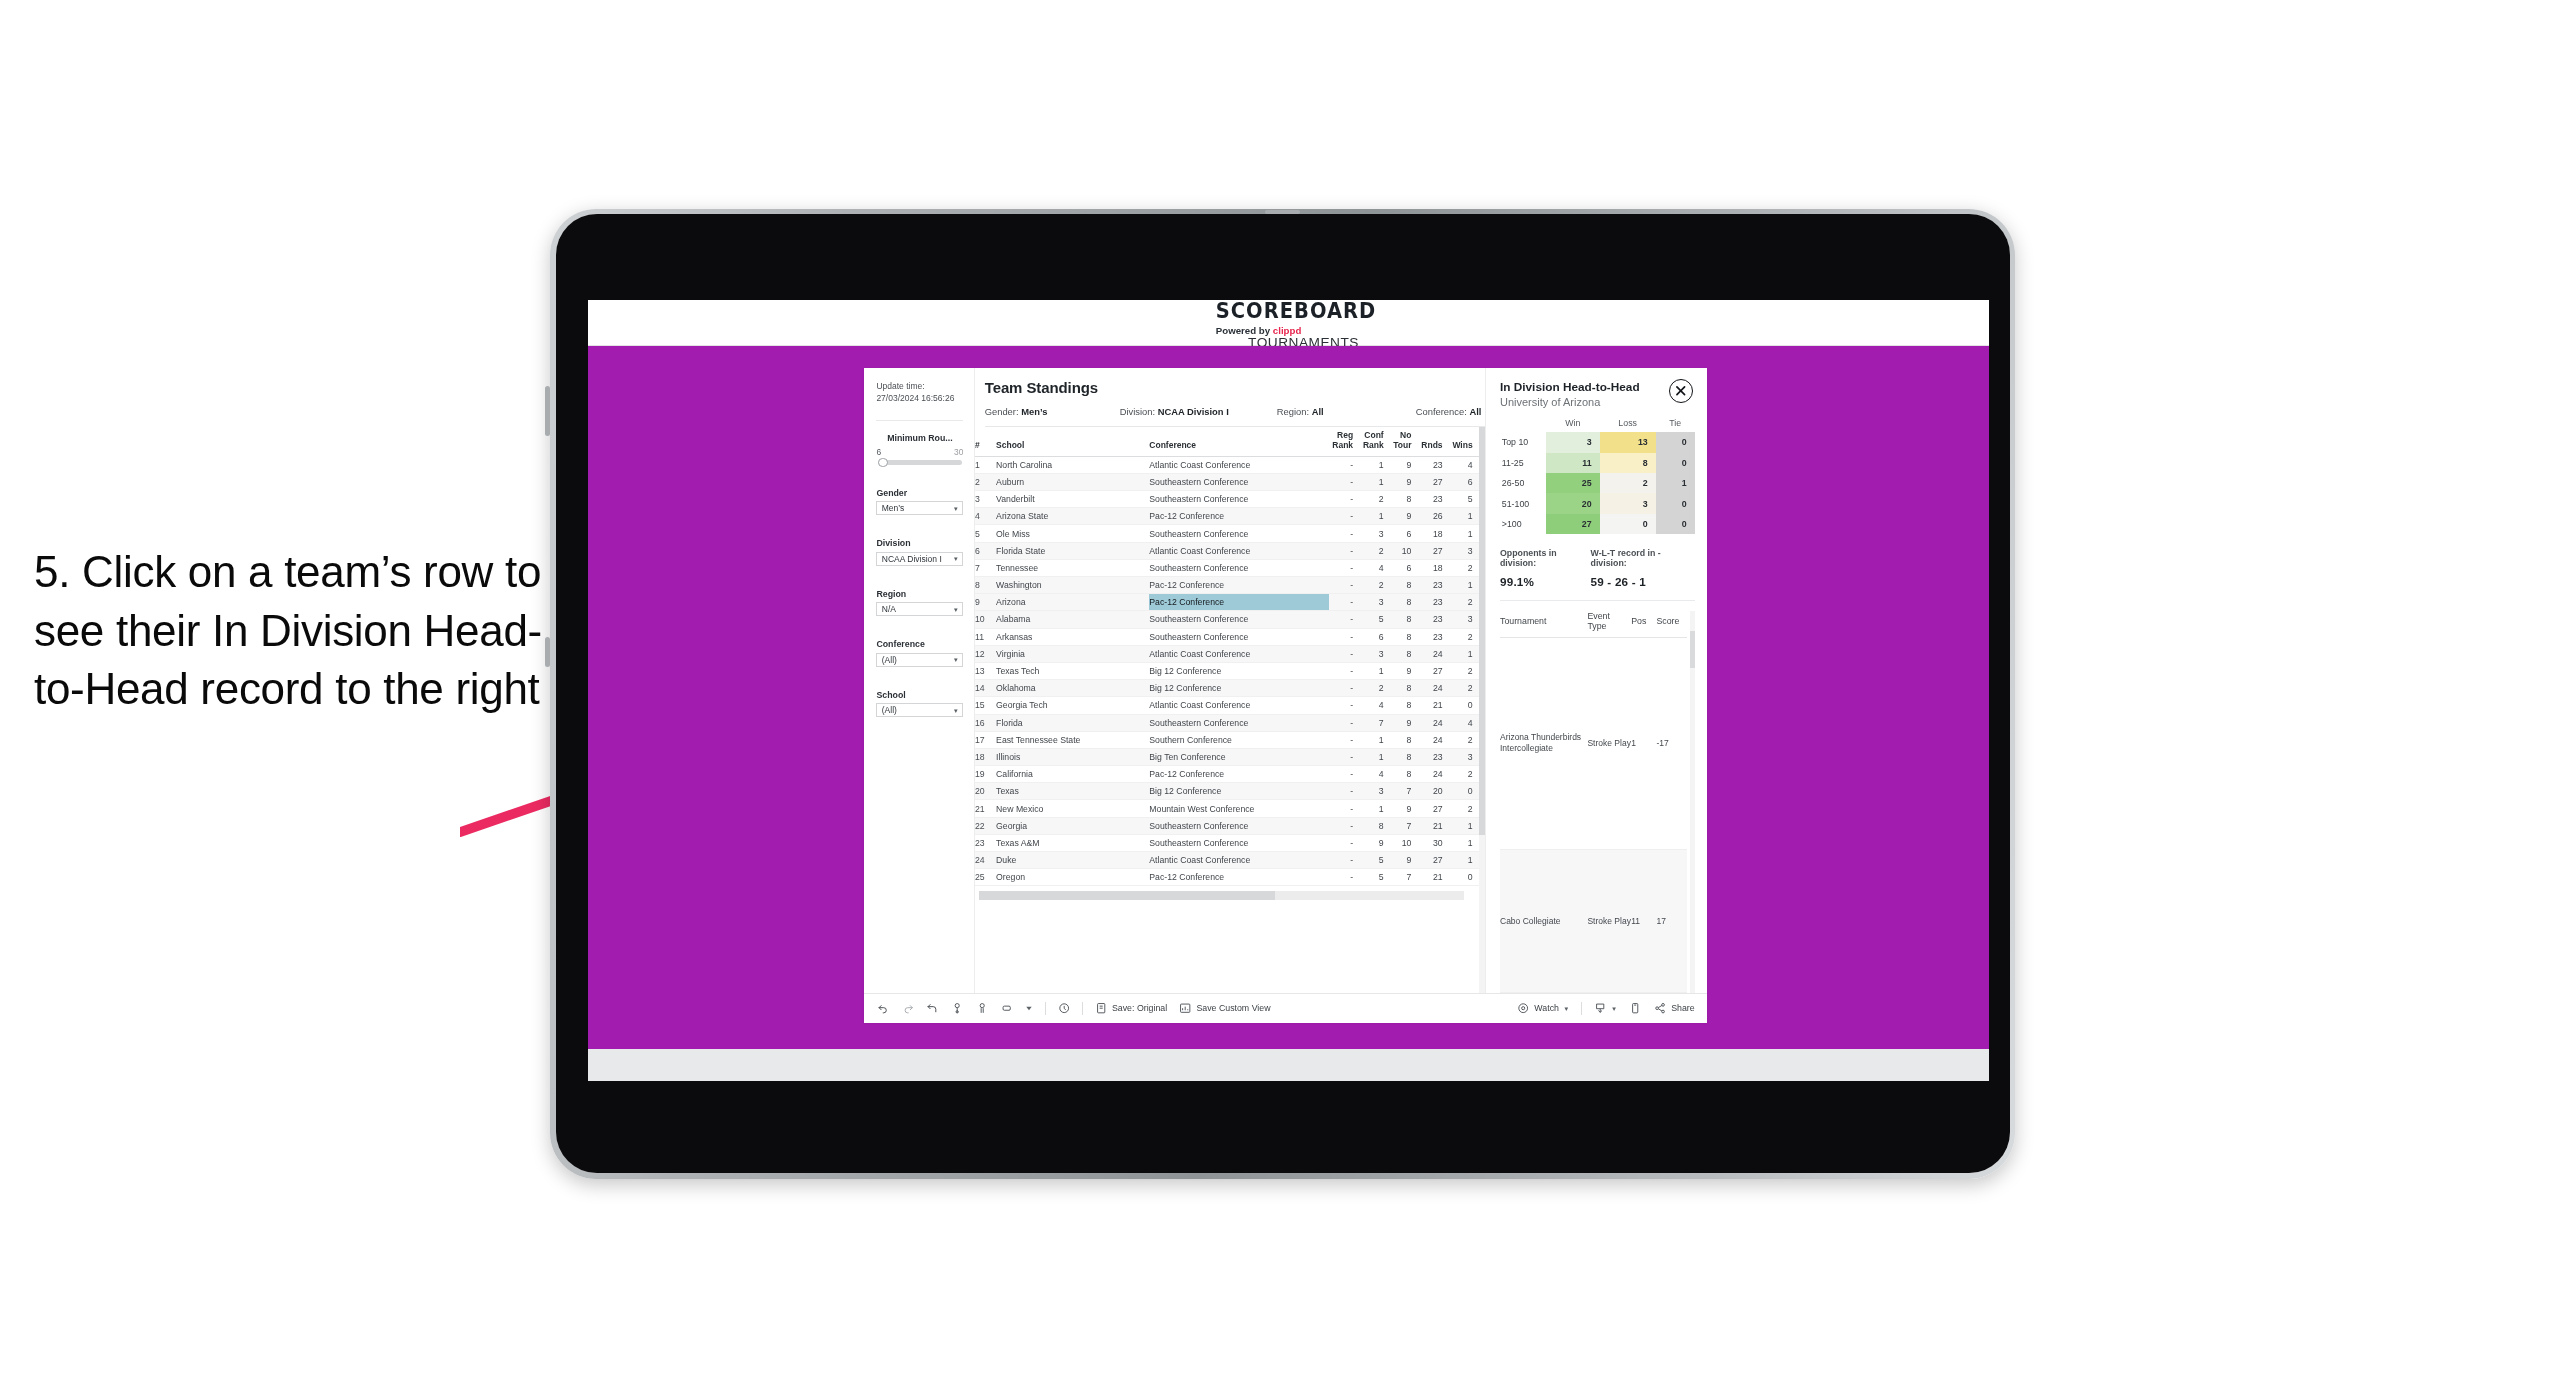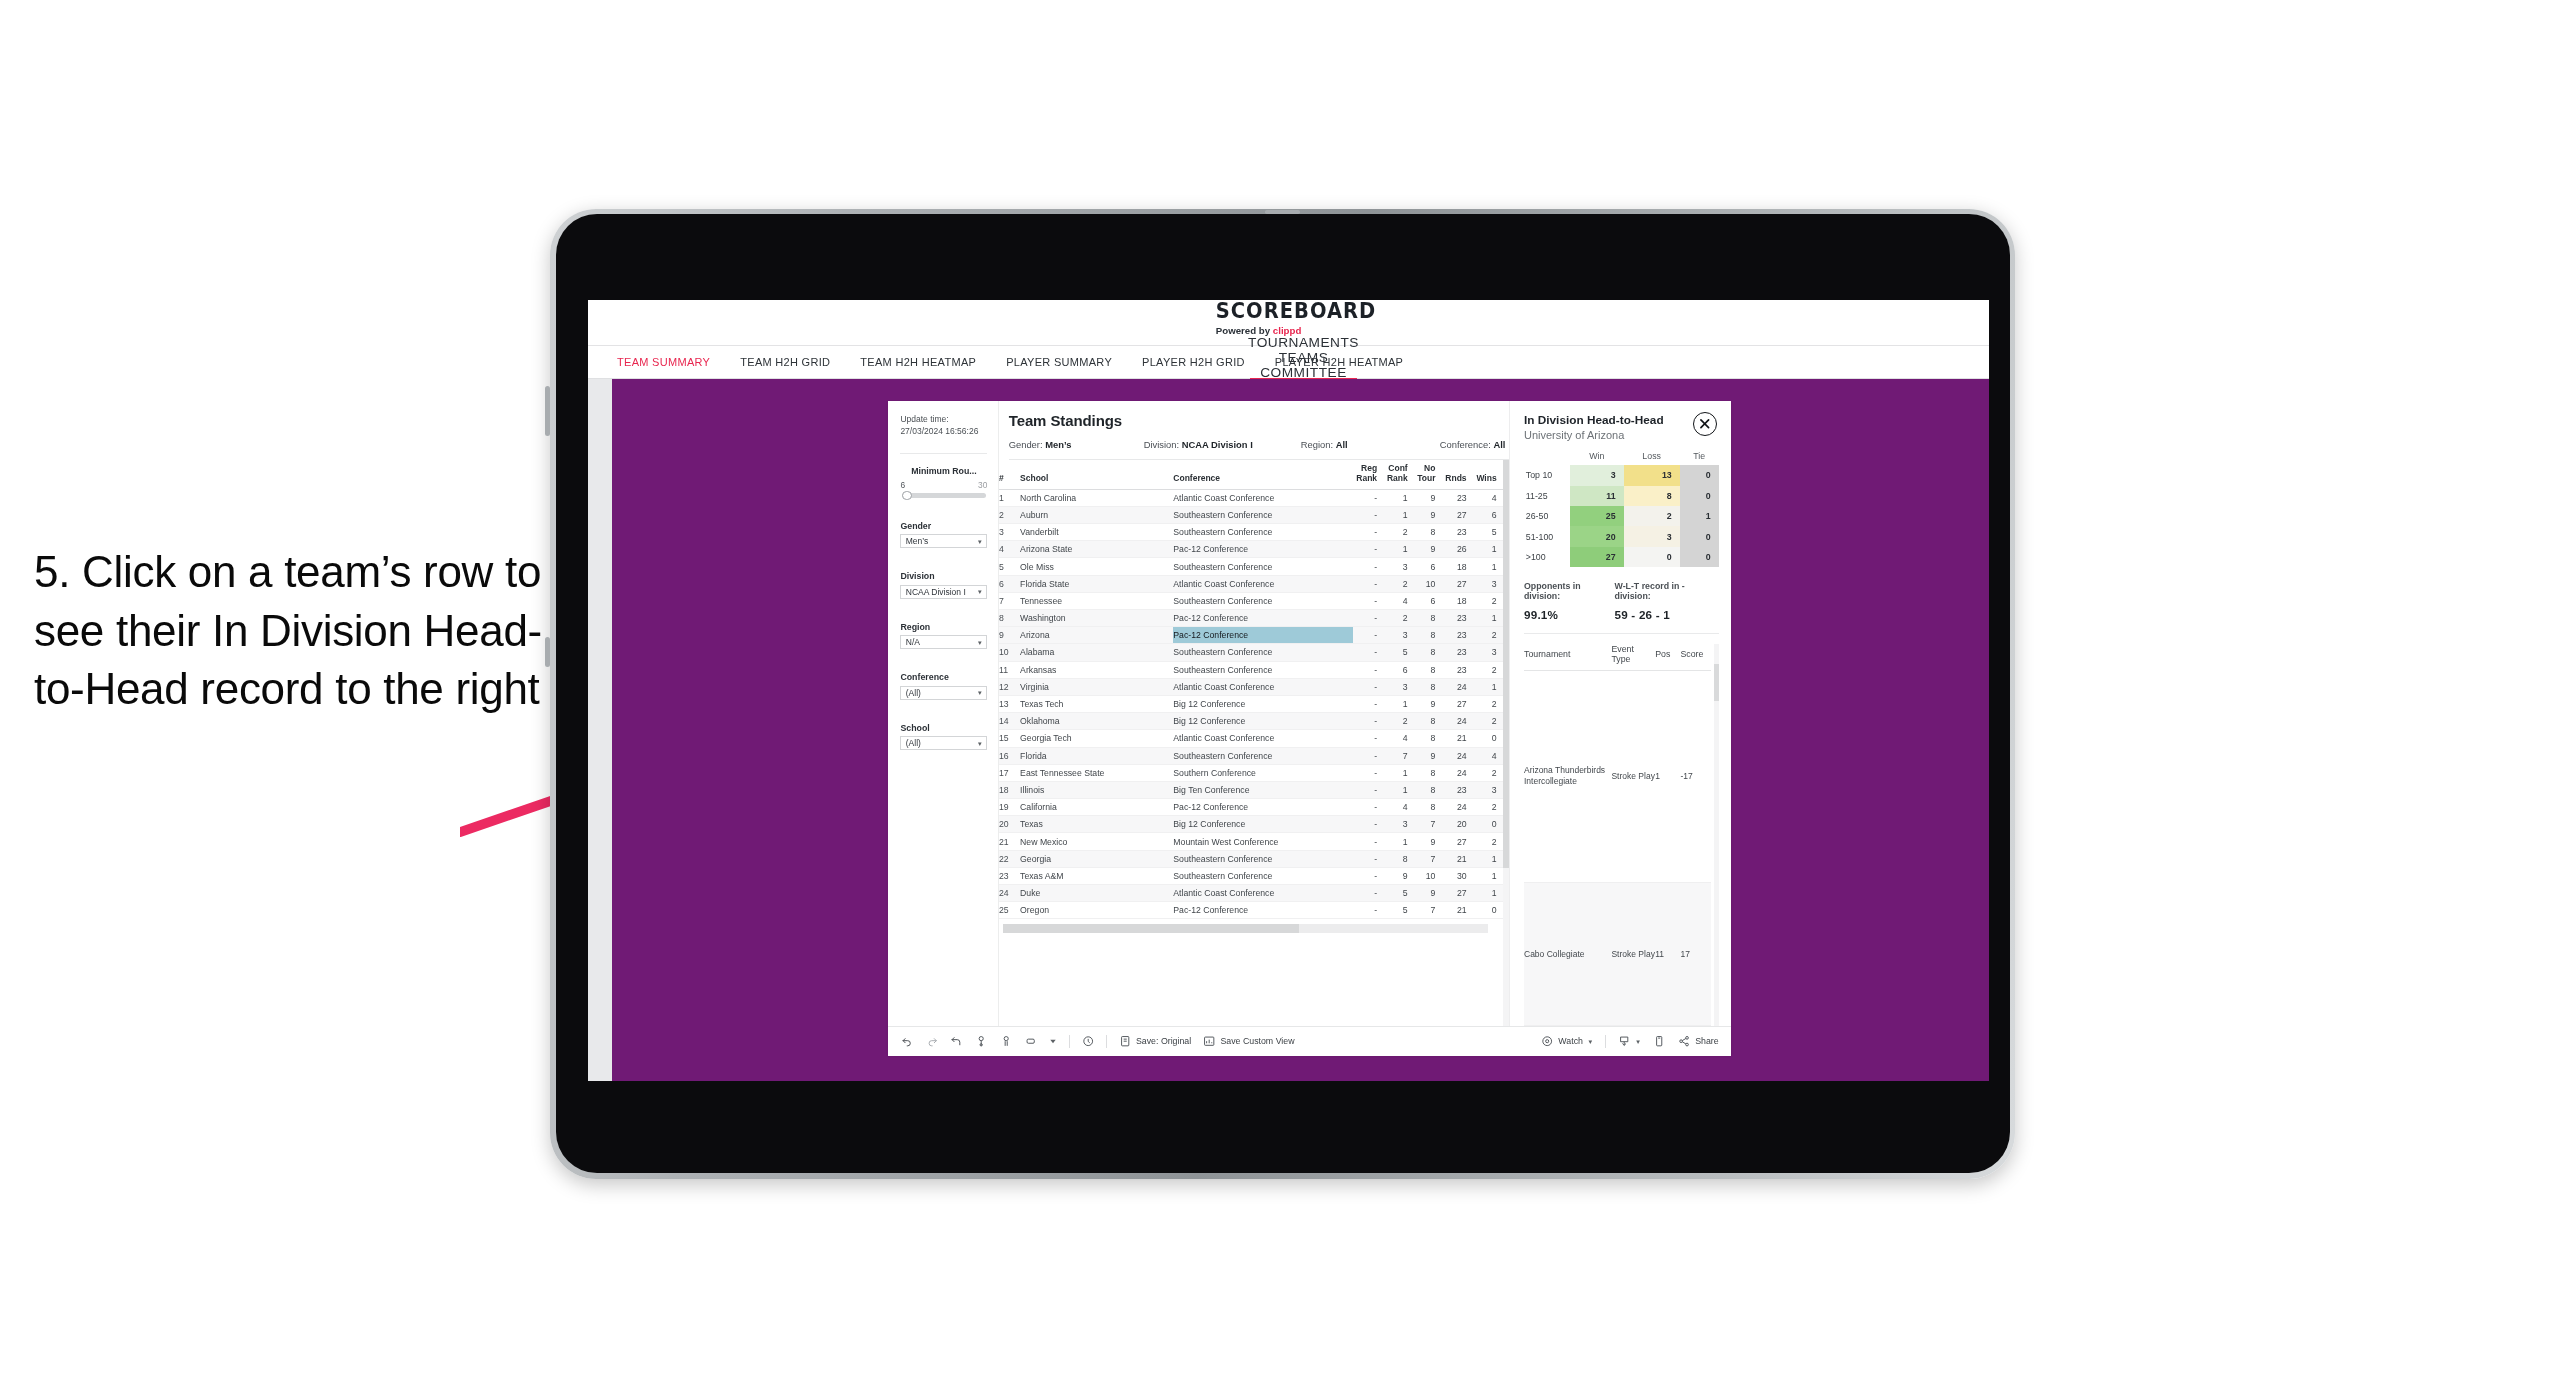--- a/index.html
+++ b/index.html
@@ -80,21 +80,21 @@
   
   #subnav {
     height: 33px; background: #fff; display: flex; align-items: center;
     padding-left: 29px; border-bottom: 0.9px solid #dfe0e2;
     gap: 30px;
   }
   .subnav-item { font-size: 11px; color: #2e3338; letter-spacing: 0.3px; }
   .subnav-item.active { color: #e8264f; }
 
   
-  #viz-canvas { position: relative; height: 703px; background: #701a75; margin-left: 24px; }
+  #viz-canvas { position: relative; height: 703px; background: #a21caf; }
   #viz-card {
     position: absolute; left: 276px; top: 22px;
     width: 843px; height: 655px;
     background: #fff; box-shadow: 0 0.9px 2.7px rgba(0,0,0,.10);
     display: flex; flex-direction: column;
   }
   #viz-body { flex: 1; display: flex; overflow: hidden; }
 
   
   #filter-rail {
@@ -251,28 +251,20 @@
     </div>
     <div class="topnav-item">TOURNAMENTS</div>
     <div class="topnav-item">TEAMS</div>
     <div class="topnav-item active">COMMITTEE</div>
     <div id="signout-wrap">
       <span id="signout-divider">|</span>
       <span>Sign out</span>
     </div>
   </div>
 
-  <div id="subnav">
-    <div class="subnav-item active">TEAM SUMMARY</div>
-    <div class="subnav-item">TEAM H2H GRID</div>
-    <div class="subnav-item">TEAM H2H HEATMAP</div>
-    <div class="subnav-item">PLAYER SUMMARY</div>
-    <div class="subnav-item">PLAYER H2H GRID</div>
-    <div class="subnav-item">PLAYER H2H HEATMAP</div>
-  </div>
 
   <div id="viz-canvas">
     <div id="viz-card">
       <div id="viz-body">
 
         <div id="filter-rail">
           <div id="update-time">
             <div>Update time:</div>
             <div>27/03/2024 16:56:26</div>
           </div>

